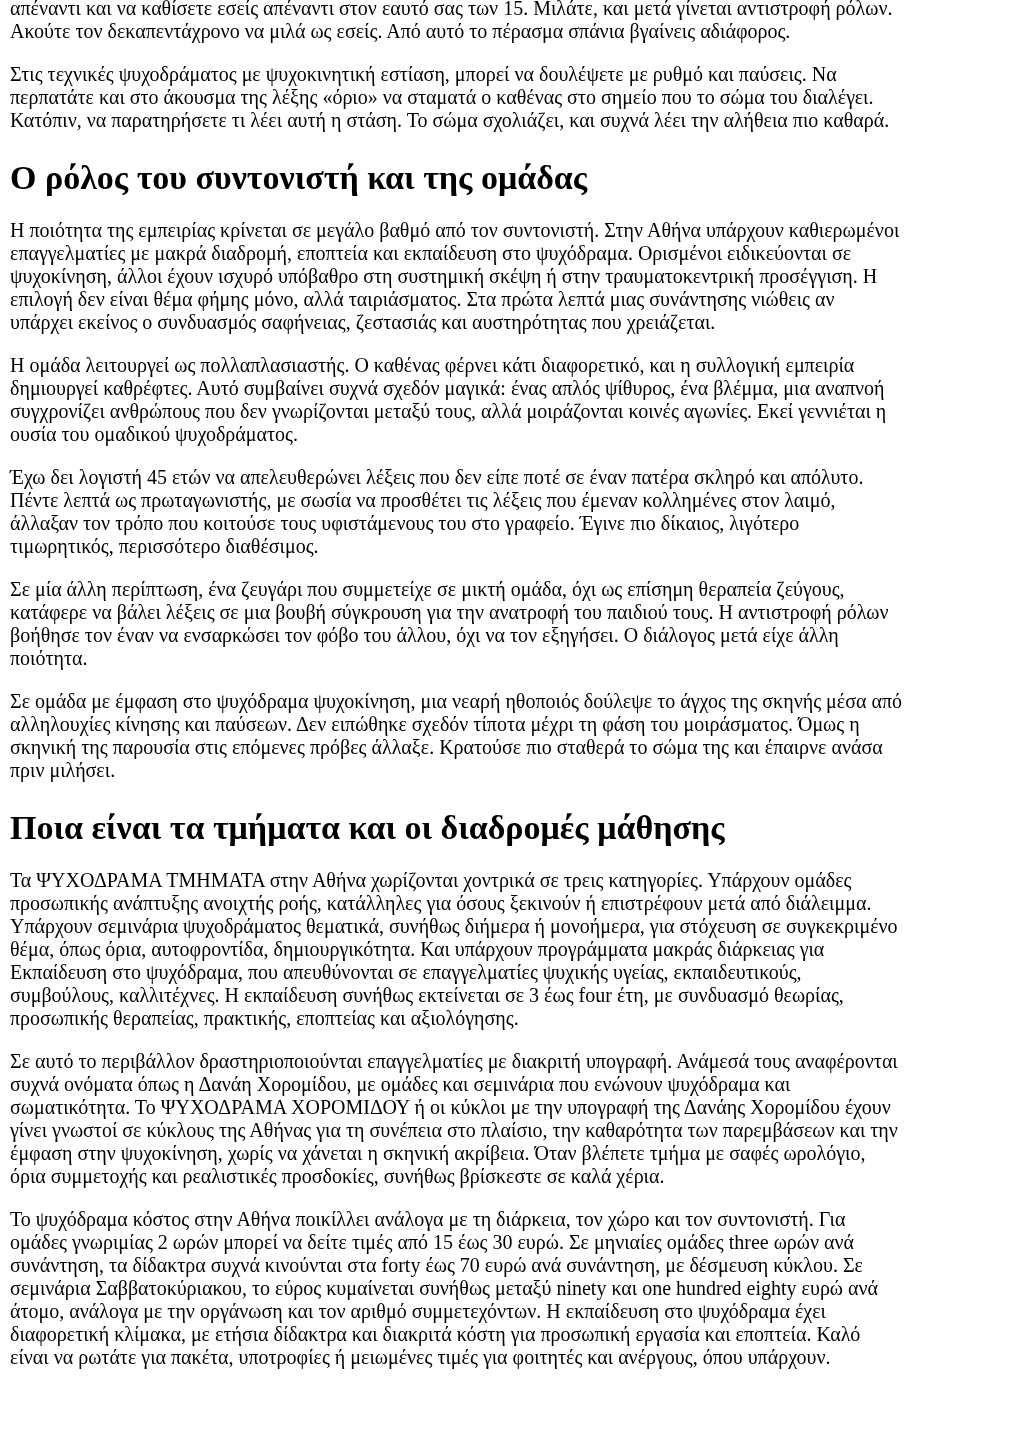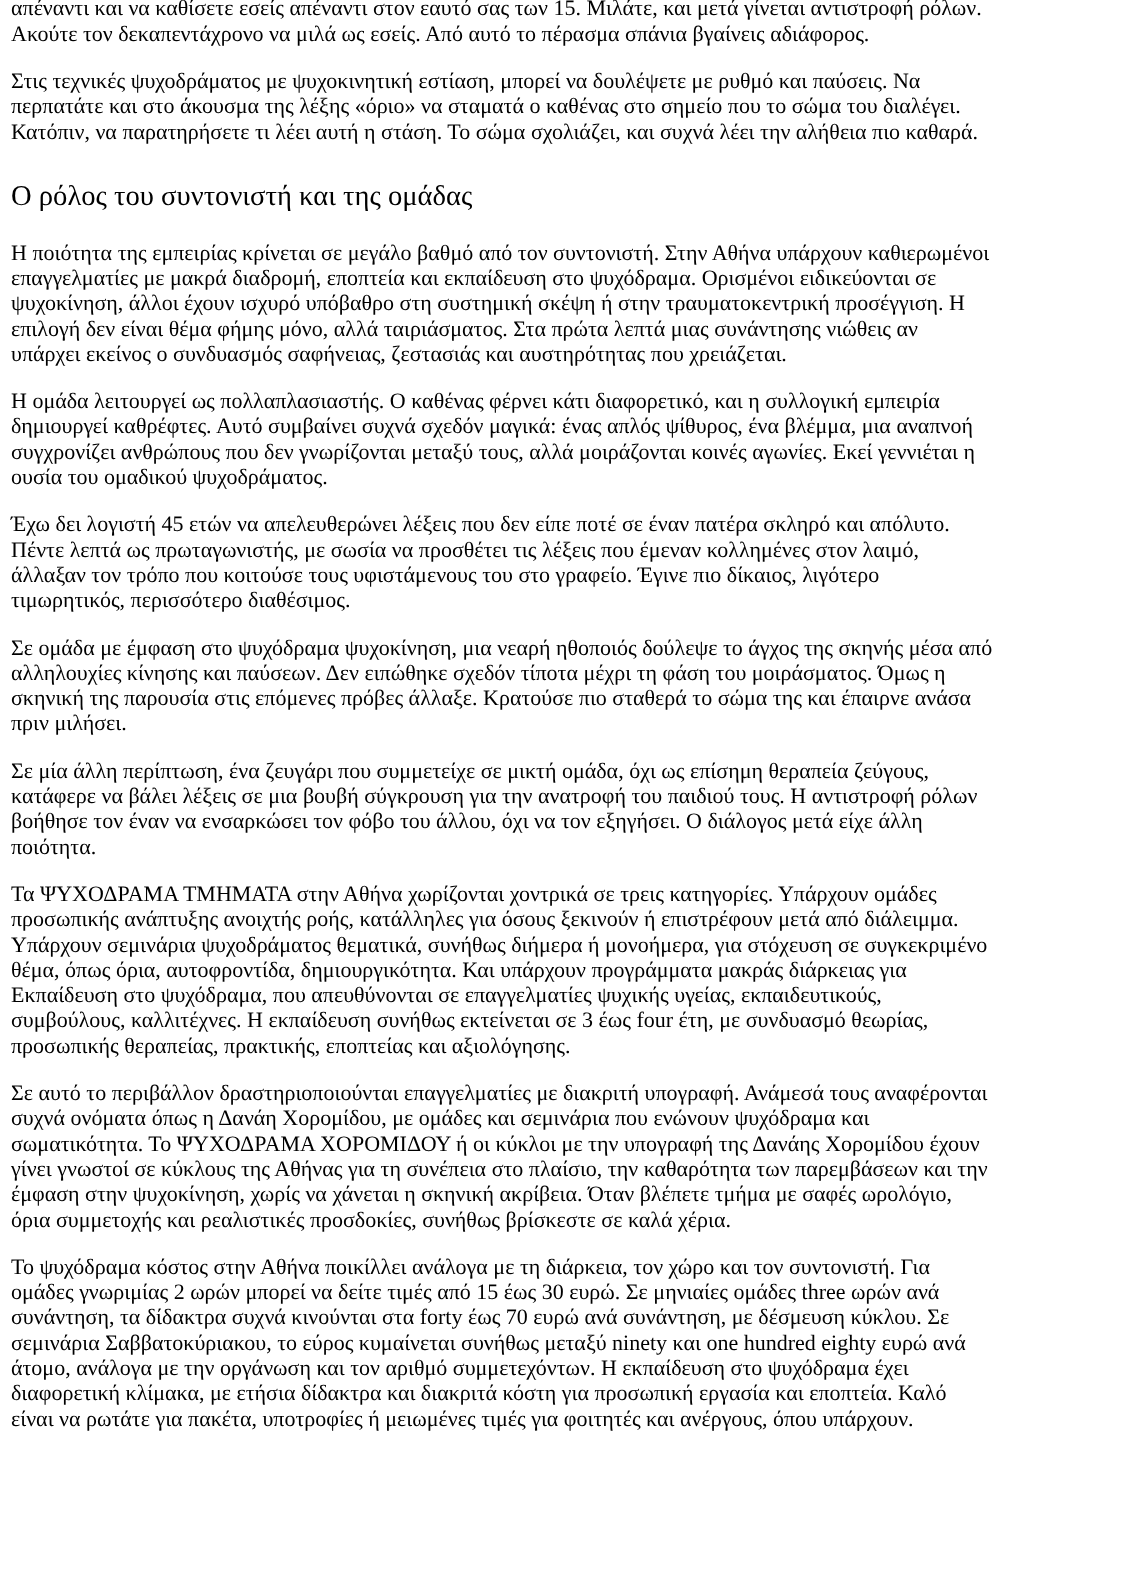--- a/index.html
+++ b/index.html
@@ -22,34 +22,35 @@
   .para {
     font-size: 20px;
     line-height: 23px;
     margin: 20px 0;
     text-align: left;
   }
   .para.first {
     margin-top: -13px;
   }
   .heading {
-    font-size: 26px;
+    font-size: 34px;
     line-height: 35px;
-    font-weight: 400;
+    font-weight: 700;
     margin: 28px 0 24px 0;
   }
 </style>
 </head>
 <body>
 
 <main class="page">
   <p class="para first">απέναντι και να καθίσετε εσείς απέναντι στον εαυτό σας των 15. Μιλάτε, και μετά γίνεται αντιστροφή ρόλων. Ακούτε τον δεκαπεντάχρονο να μιλά ως εσείς. Από αυτό το πέρασμα σπάνια βγαίνεις αδιάφορος.</p>
   <p class="para">Στις τεχνικές ψυχοδράματος με ψυχοκινητική εστίαση, μπορεί να δουλέψετε με ρυθμό και παύσεις. Να περπατάτε και στο άκουσμα της λέξης «όριο» να σταματά ο καθένας στο σημείο που το σώμα του διαλέγει. Κατόπιν, να παρατηρήσετε τι λέει αυτή η στάση. Το σώμα σχολιάζει, και συχνά λέει την αλήθεια πιο καθαρά.</p>
   <h2 class="heading">Ο ρόλος του συντονιστή και της ομάδας</h2>
   <p class="para">Η ποιότητα της εμπειρίας κρίνεται σε μεγάλο βαθμό από τον συντονιστή. Στην Αθήνα υπάρχουν καθιερωμένοι επαγγελματίες με μακρά διαδρομή, εποπτεία και εκπαίδευση στο ψυχόδραμα. Ορισμένοι ειδικεύονται σε ψυχοκίνηση, άλλοι έχουν ισχυρό υπόβαθρο στη συστημική σκέψη ή στην τραυματοκεντρική προσέγγιση. Η επιλογή δεν είναι θέμα φήμης μόνο, αλλά ταιριάσματος. Στα πρώτα λεπτά μιας συνάντησης νιώθεις αν υπάρχει εκείνος ο συνδυασμός σαφήνειας, ζεστασιάς και αυστηρότητας που χρειάζεται.</p>
   <p class="para">Η ομάδα λειτουργεί ως πολλαπλασιαστής. Ο καθένας φέρνει κάτι διαφορετικό, και η συλλογική εμπειρία δημιουργεί καθρέφτες. Αυτό συμβαίνει συχνά σχεδόν μαγικά: ένας απλός ψίθυρος, ένα βλέμμα, μια αναπνοή συγχρονίζει ανθρώπους που δεν γνωρίζονται μεταξύ τους, αλλά μοιράζονται κοινές αγωνίες. Εκεί γεννιέται η ουσία του ομαδικού ψυχοδράματος.</p>
   <p class="para">Έχω δει λογιστή 45 ετών να απελευθερώνει λέξεις που δεν είπε ποτέ σε έναν πατέρα σκληρό και απόλυτο. Πέντε λεπτά ως πρωταγωνιστής, με σωσία να προσθέτει τις λέξεις που έμεναν κολλημένες στον λαιμό, άλλαξαν τον τρόπο που κοιτούσε τους υφιστάμενους του στο γραφείο. Έγινε πιο δίκαιος, λιγότερο τιμωρητικός, περισσότερο διαθέσιμος.</p>
+  <p class="para">Σε μία άλλη περίπτωση, ένα ζευγάρι που συμμετείχε σε μικτή ομάδα, όχι ως επίσημη θεραπεία ζεύγους, κατάφερε να βάλει λέξεις σε μια βουβή σύγκρουση για την ανατροφή του παιδιού τους. Η αντιστροφή ρόλων βοήθησε τον έναν να ενσαρκώσει τον φόβο του άλλου, όχι να τον εξηγήσει. Ο διάλογος μετά είχε άλλη ποιότητα.</p>
   <p class="para">Σε ομάδα με έμφαση στο ψυχόδραμα ψυχοκίνηση, μια νεαρή ηθοποιός δούλεψε το άγχος της σκηνής μέσα από αλληλουχίες κίνησης και παύσεων. Δεν ειπώθηκε σχεδόν τίποτα μέχρι τη φάση του μοιράσματος. Όμως η σκηνική της παρουσία στις επόμενες πρόβες άλλαξε. Κρατούσε πιο σταθερά το σώμα της και έπαιρνε ανάσα πριν μιλήσει.</p>
-  <p class="para">Σε μία άλλη περίπτωση, ένα ζευγάρι που συμμετείχε σε μικτή ομάδα, όχι ως επίσημη θεραπεία ζεύγους, κατάφερε να βάλει λέξεις σε μια βουβή σύγκρουση για την ανατροφή του παιδιού τους. Η αντιστροφή ρόλων βοήθησε τον έναν να ενσαρκώσει τον φόβο του άλλου, όχι να τον εξηγήσει. Ο διάλογος μετά είχε άλλη ποιότητα.</p>
+  <h2 class="heading">Ποια είναι τα τμήματα και οι διαδρομές μάθησης</h2>
   <p class="para">Τα ΨΥΧΟΔΡΑΜΑ ΤΜΗΜΑΤΑ στην Αθήνα χωρίζονται χοντρικά σε τρεις κατηγορίες. Υπάρχουν ομάδες προσωπικής ανάπτυξης ανοιχτής ροής, κατάλληλες για όσους ξεκινούν ή επιστρέφουν μετά από διάλειμμα. Υπάρχουν σεμινάρια ψυχοδράματος θεματικά, συνήθως διήμερα ή μονοήμερα, για στόχευση σε συγκεκριμένο θέμα, όπως όρια, αυτοφροντίδα, δημιουργικότητα. Και υπάρχουν προγράμματα μακράς διάρκειας για Εκπαίδευση στο ψυχόδραμα, που απευθύνονται σε επαγγελματίες ψυχικής υγείας, εκπαιδευτικούς, συμβούλους, καλλιτέχνες. Η εκπαίδευση συνήθως εκτείνεται σε 3 έως four έτη, με συνδυασμό θεωρίας, προσωπικής θεραπείας, πρακτικής, εποπτείας και αξιολόγησης.</p>
   <p class="para">Σε αυτό το περιβάλλον δραστηριοποιούνται επαγγελματίες με διακριτή υπογραφή. Ανάμεσά τους αναφέρονται συχνά ονόματα όπως η Δανάη Χορομίδου, με ομάδες και σεμινάρια που ενώνουν ψυχόδραμα και σωματικότητα. Το ΨΥΧΟΔΡΑΜΑ ΧΟΡΟΜΙΔΟΥ ή οι κύκλοι με την υπογραφή της Δανάης Χορομίδου έχουν γίνει γνωστοί σε κύκλους της Αθήνας για τη συνέπεια στο πλαίσιο, την καθαρότητα των παρεμβάσεων και την έμφαση στην ψυχοκίνηση, χωρίς να χάνεται η σκηνική ακρίβεια. Όταν βλέπετε τμήμα με σαφές ωρολόγιο, όρια συμμετοχής και ρεαλιστικές προσδοκίες, συνήθως βρίσκεστε σε καλά χέρια.</p>
   <p class="para">Το ψυχόδραμα κόστος στην Αθήνα ποικίλλει ανάλογα με τη διάρκεια, τον χώρο και τον συντονιστή. Για ομάδες γνωριμίας 2 ωρών μπορεί να δείτε τιμές από 15 έως 30 ευρώ. Σε μηνιαίες ομάδες three ωρών ανά συνάντηση, τα δίδακτρα συχνά κινούνται στα forty έως 70 ευρώ ανά συνάντηση, με δέσμευση κύκλου. Σε σεμινάρια Σαββατοκύριακου, το εύρος κυμαίνεται συνήθως μεταξύ ninety και one hundred eighty ευρώ ανά άτομο, ανάλογα με την οργάνωση και τον αριθμό συμμετεχόντων. Η εκπαίδευση στο ψυχόδραμα έχει διαφορετική κλίμακα, με ετήσια δίδακτρα και διακριτά κόστη για προσωπική εργασία και εποπτεία. Καλό είναι να ρωτάτε για πακέτα, υποτροφίες ή μειωμένες τιμές για φοιτητές και ανέργους, όπου υπάρχουν.</p>
 </main>
 
 </body></html>

